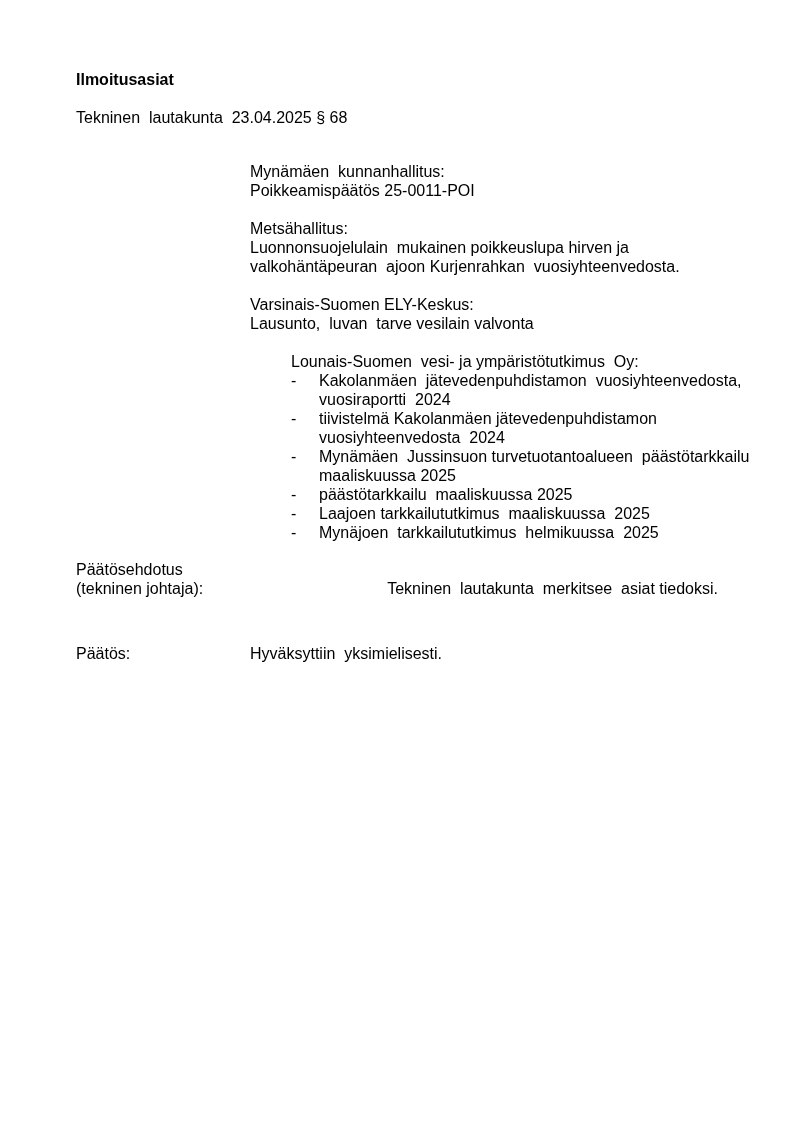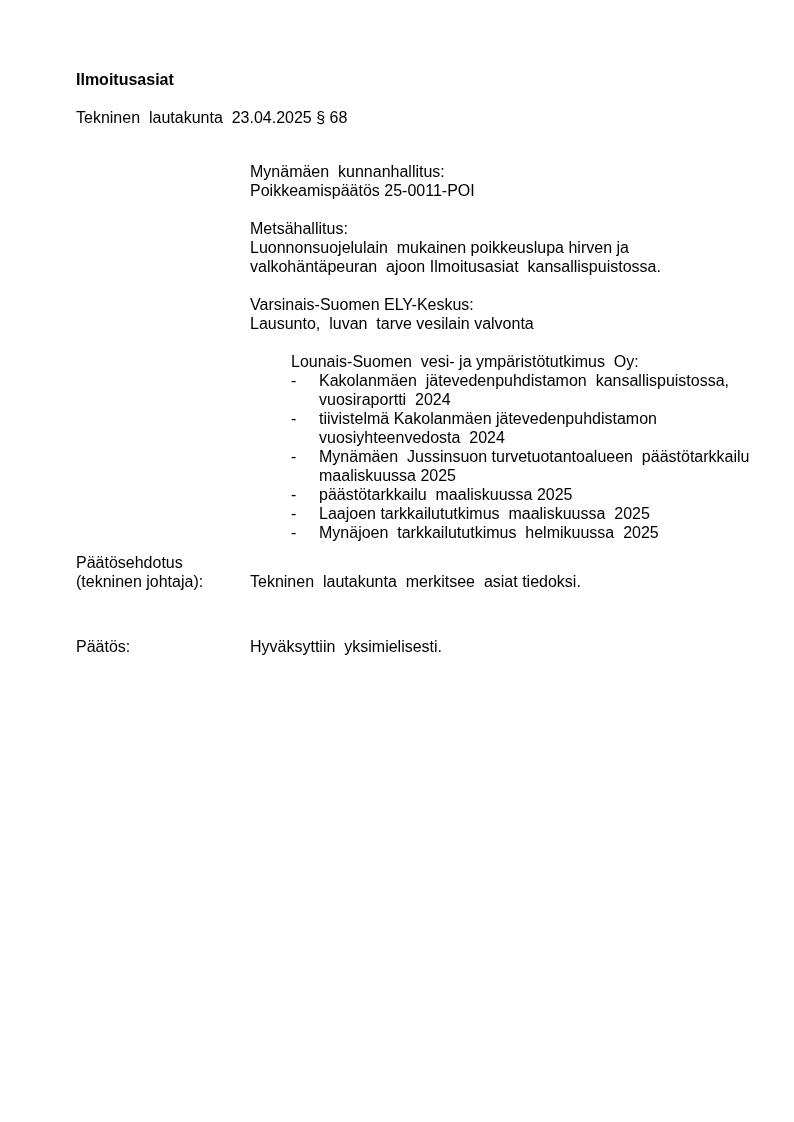--- a/index.html
+++ b/index.html
@@ -44,21 +44,21 @@
     flex: 0 0 28px;
     white-space: pre;
     line-height: 19px;
   }
   .li-lines { flex: 1; }
 
   .row { display: flex; align-items: flex-start; }
   .row-label { width: 174px; flex: 0 0 174px; }
   .row-text { white-space: pre; line-height: 19px; }
 
-  .row-proposal { margin-top: 11px; }
+  .row-proposal { margin-top: 18px; justify-content: space-between; }
   .row-proposal .row-text { margin-top: 19px; }
   .row-decision { margin-top: 46px; }
 </style>
 </head>
 <body>
 
 <div class="page">
 
   <div class="doc-title">Ilmoitusasiat</div>
 
@@ -67,37 +67,37 @@
   <div class="content">
 
     <div class="para">
       <div class="line">Mynämäen  kunnanhallitus:</div>
       <div class="line">Poikkeamispäätös 25-0011-POI</div>
     </div>
 
     <div class="para">
       <div class="line">Metsähallitus:</div>
       <div class="line">Luonnonsuojelulain  mukainen poikkeuslupa hirven ja</div>
-      <div class="line">valkohäntäpeuran  ajoon Ilmoitusasiat  kansallispuistossa.</div>
+      <div class="line">valkohäntäpeuran  ajoon Kurjenrahkan  vuosiyhteenvedosta.</div>
     </div>
 
     <div class="para">
       <div class="line">Varsinais-Suomen ELY-Keskus:</div>
       <div class="line">Lausunto,  luvan  tarve vesilain valvonta</div>
     </div>
 
     <div class="para">
       <div class="line">Lounais-Suomen  vesi- ja ympäristötutkimus  Oy:</div>
 
       <div>
 
         <div class="list-item">
           <span class="dash">-</span>
           <div class="li-lines">
-            <div class="line">Kakolanmäen  jätevedenpuhdistamon  kansallispuistossa,</div>
+            <div class="line">Kakolanmäen  jätevedenpuhdistamon  vuosiyhteenvedosta,</div>
             <div class="line">vuosiraportti  2024</div>
           </div>
         </div>
 
         <div class="list-item">
           <span class="dash">-</span>
           <div class="li-lines">
             <div class="line">tiivistelmä Kakolanmäen jätevedenpuhdistamon</div>
             <div class="line">vuosiyhteenvedosta  2024</div>
           </div>

